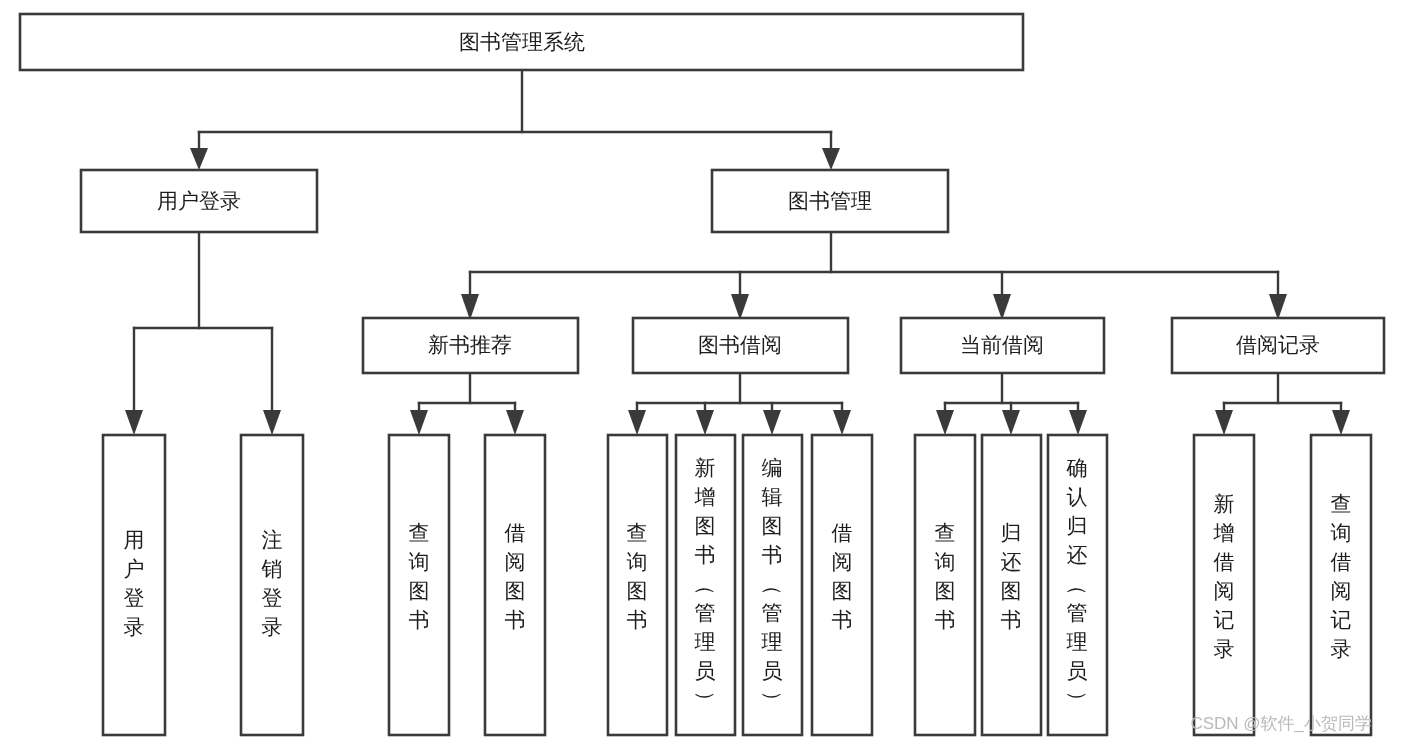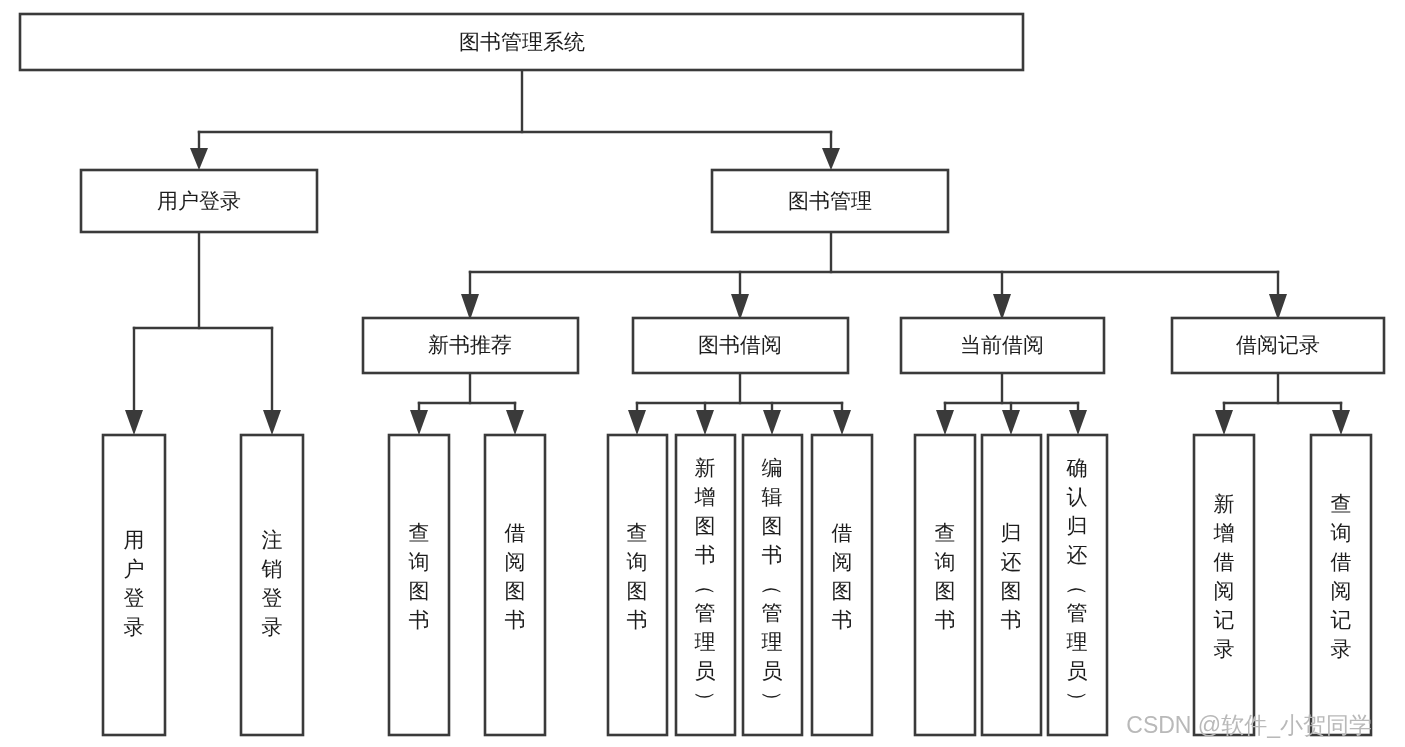--- a/index.html
+++ b/index.html
@@ -51,23 +51,23 @@
   .node-label-v-char {
     font-family: "Liberation Sans", "DejaVu Sans", sans-serif;
     font-size: 21px;
     fill: #1d1d1d;
     text-anchor: middle;
     dominant-baseline: middle;
   }
   .watermark {
     position: absolute;
     right: 8px;
-    bottom: 6px;
+    bottom: 12px;
     font-family: "Liberation Sans", "DejaVu Sans", sans-serif;
-    font-size: 23px;
+    font-size: 17px;
     color: #b9b9b9;
     white-space: nowrap;
     pointer-events: none;
   }
 </style>
 </head>
 <body>
 
 <div id="diagram-root">
 

